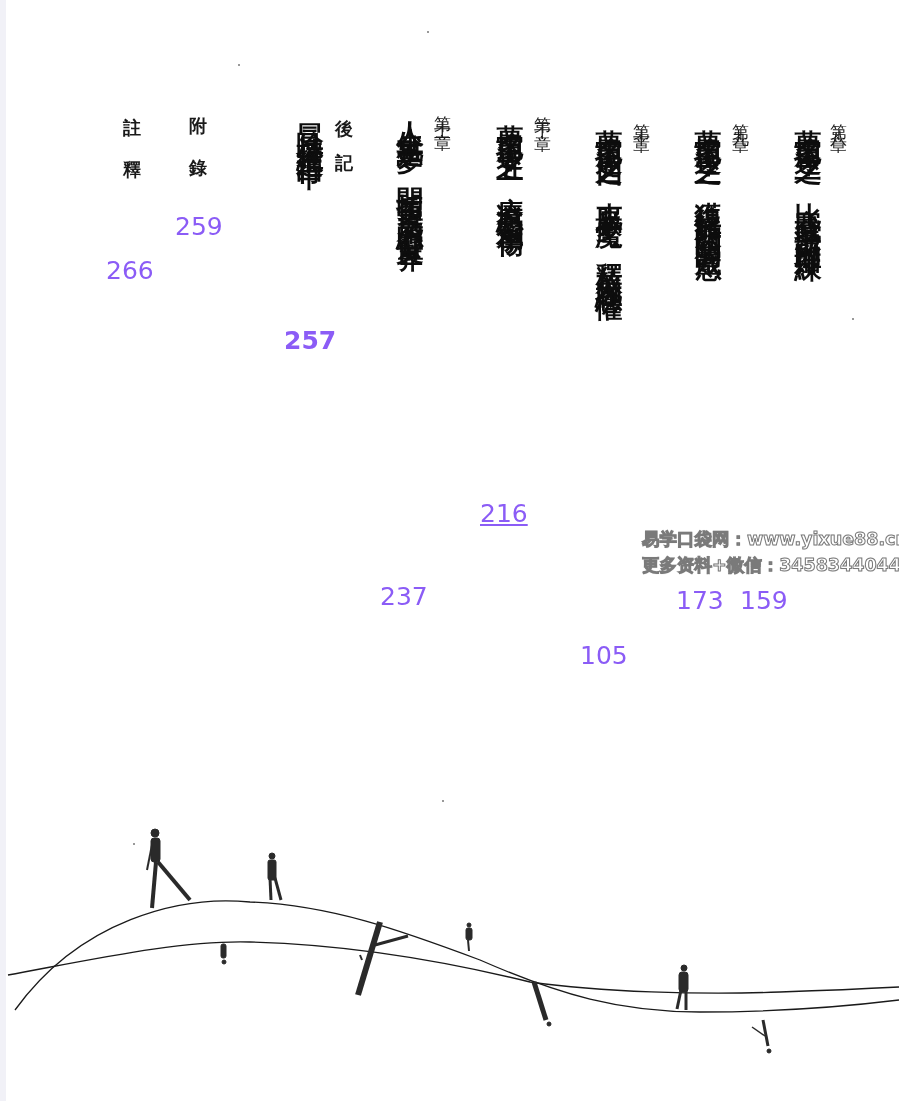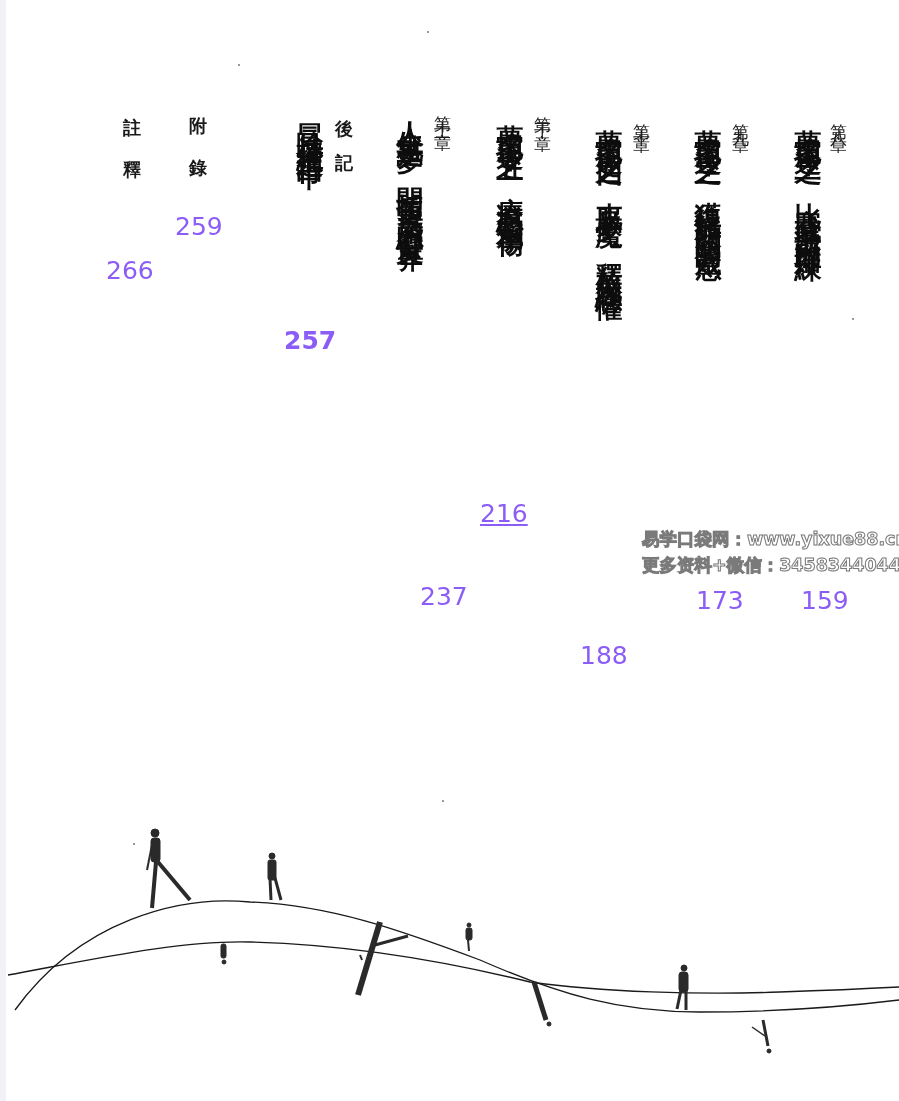--- a/index.html
+++ b/index.html
@@ -36,37 +36,37 @@
   .illus { position: absolute; left: 0; top: 800px; width: 899px; height: 280px; }
   .speck { position: absolute; width: 2px; height: 2px; background: #999; }
 </style>
 </head>
 <body>
 
 <div class="edge-strip"></div>
 
 <div class="vcol chap-label" style="left:828px; top:110px;">第八章</div>
 <div class="vcol chap-title" style="left:790px; top:108px;">夢境用途之二：比賽或演出前的排練</div>
-<div class="page-num" style="left:801px; top:586px;text-align:center;">159</div>
+<div class="page-num" style="left:740px; top:586px;text-align:center;">159</div>
 
 <div class="vcol chap-label" style="left:730px; top:110px;">第九章</div>
 <div class="vcol chap-title" style="left:690px; top:108px;">夢境用途之三：獲得解決問題的靈感</div>
-<div class="page-num" style="left:696px; top:586px;text-align:right;">173</div>
+<div class="page-num" style="left:676px; top:586px;text-align:right;">173</div>
 
 <div class="vcol chap-label" style="left:631px; top:110px;">第十章</div>
 <div class="vcol chap-title" style="left:591px; top:108px;">夢境用途之四：克服夢魘，釋放內在恐懼</div>
-<div class="page-num" style="left:580px; top:641px;">188</div>
+<div class="page-num" style="left:580px; top:641px;">105</div>
 
 <div class="vcol chap-label" style="left:532px; top:103px;">第十一章</div>
 <div class="vcol chap-title" style="left:492px; top:103px;">夢境用途之五：療癒心靈創傷</div>
 <div class="page-num" style="left:480px; top:499px;text-decoration:underline;">216</div>
 
 <div class="vcol chap-label" style="left:432px; top:102px;">第十二章</div>
 <div class="vcol chap-title" style="left:392px; top:100px;">人生就是夢：開拓更寬廣的心靈世界</div>
-<div class="page-num" style="left:380px; top:582px;margin-left:40px;">237</div>
+<div class="page-num" style="left:380px; top:582px;">237</div>
 
 <div class="vcol backlabel" style="left:332px; top:104px;">後記</div>
 <div class="vcol chap-title" style="left:292px; top:103px;">冒險持續進行中</div>
 <div class="page-num" style="left:284px; top:326px;font-weight:bold;">257</div>
 
 <div class="vcol backlabel-wide" style="left:186px; top:103px;">附錄</div>
 <div class="page-num" style="left:175px; top:212px;">259</div>
 
 <div class="vcol backlabel-wide" style="left:120px; top:103px;">註釋</div>
 <div class="page-num" style="left:106px; top:232px;margin-top:24px;">266</div>

